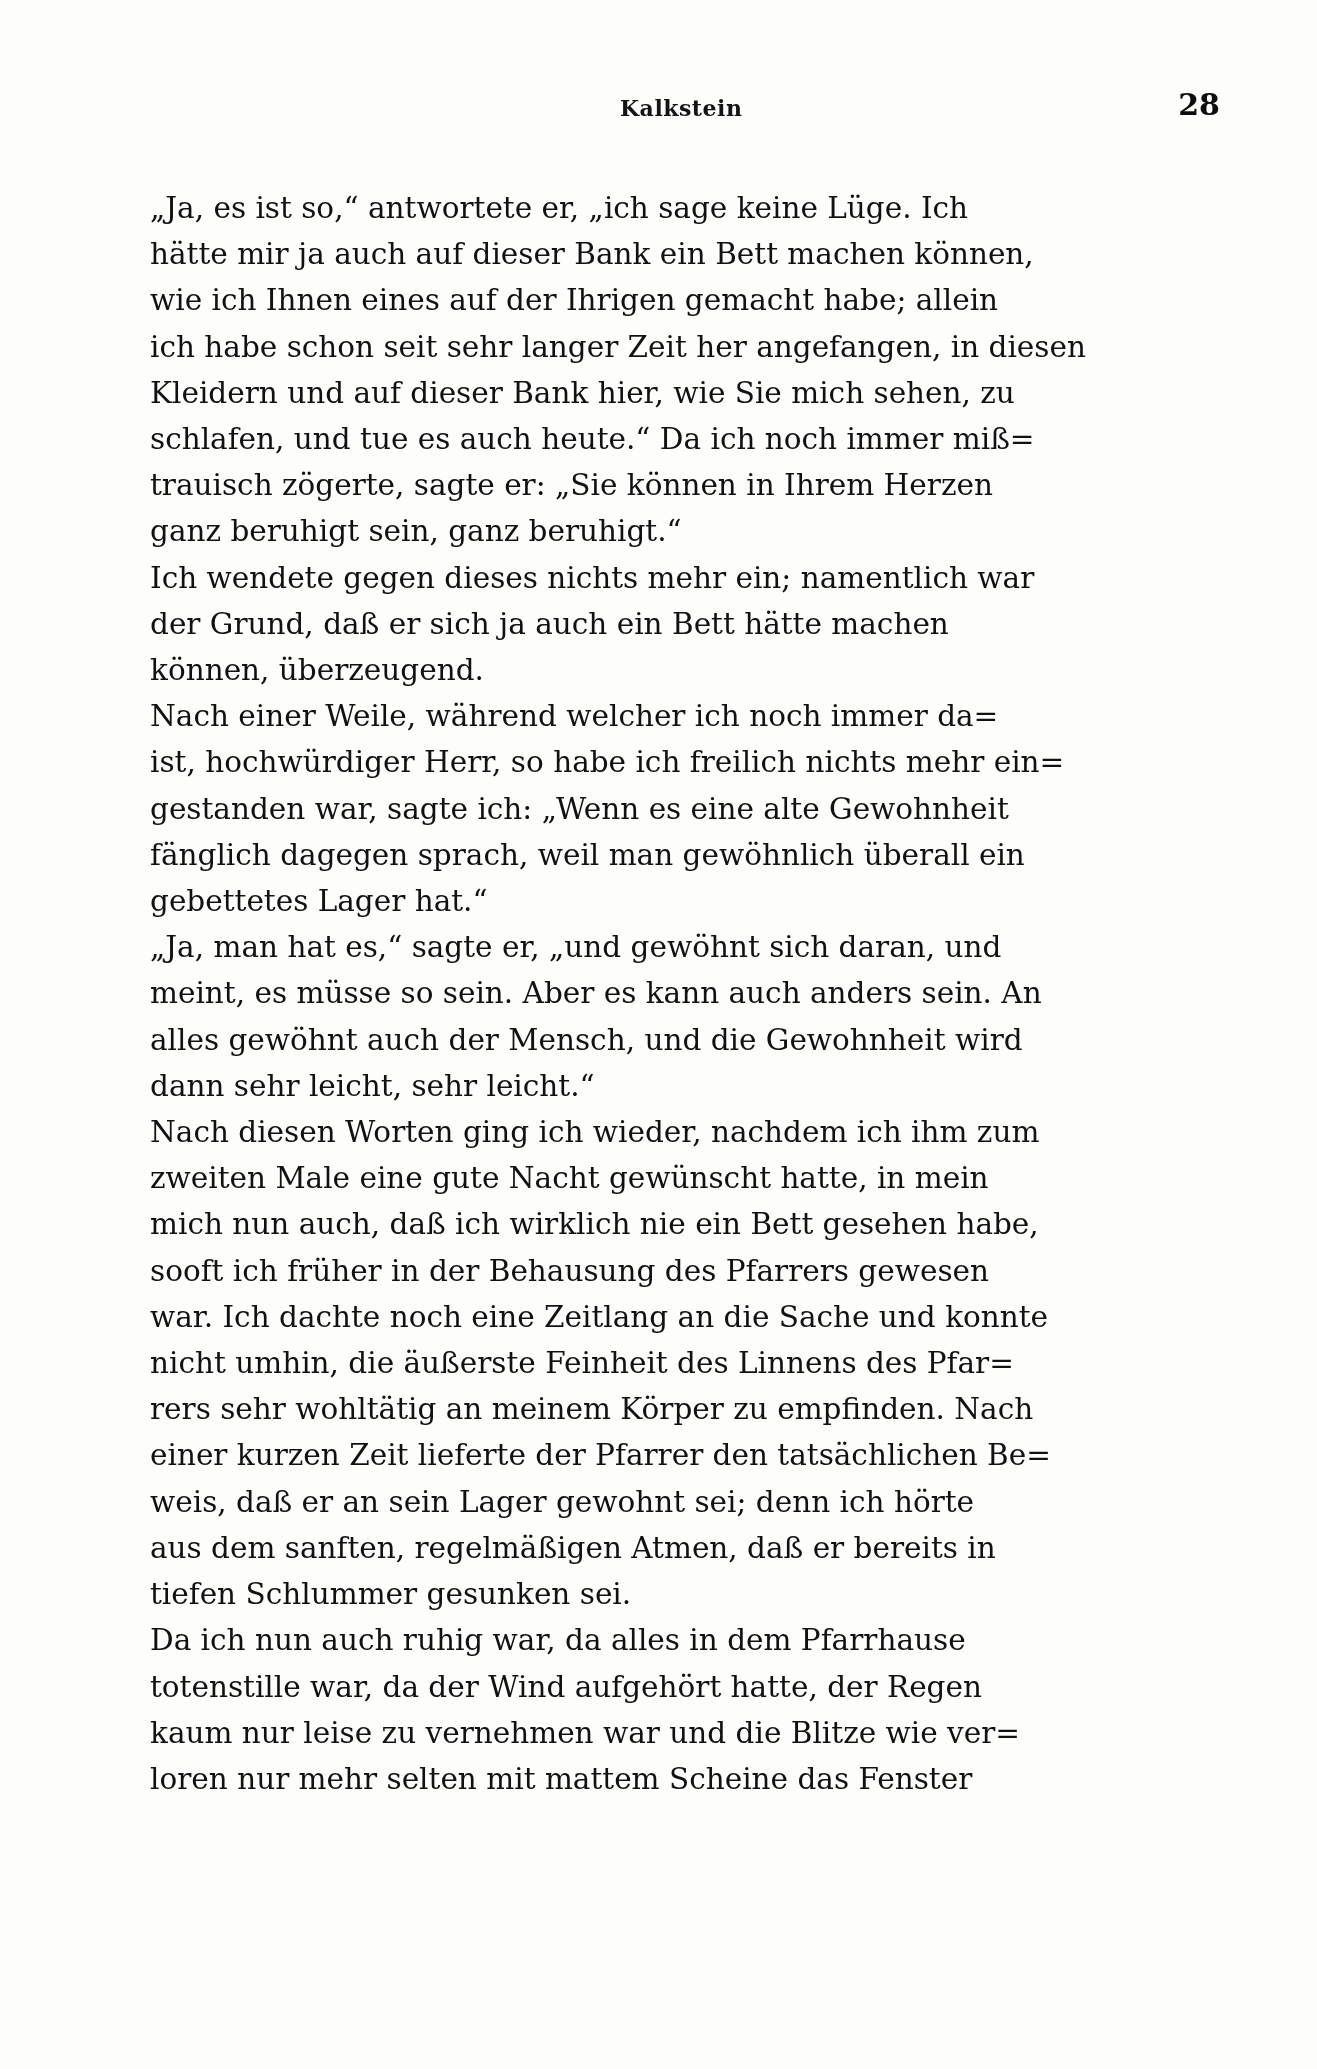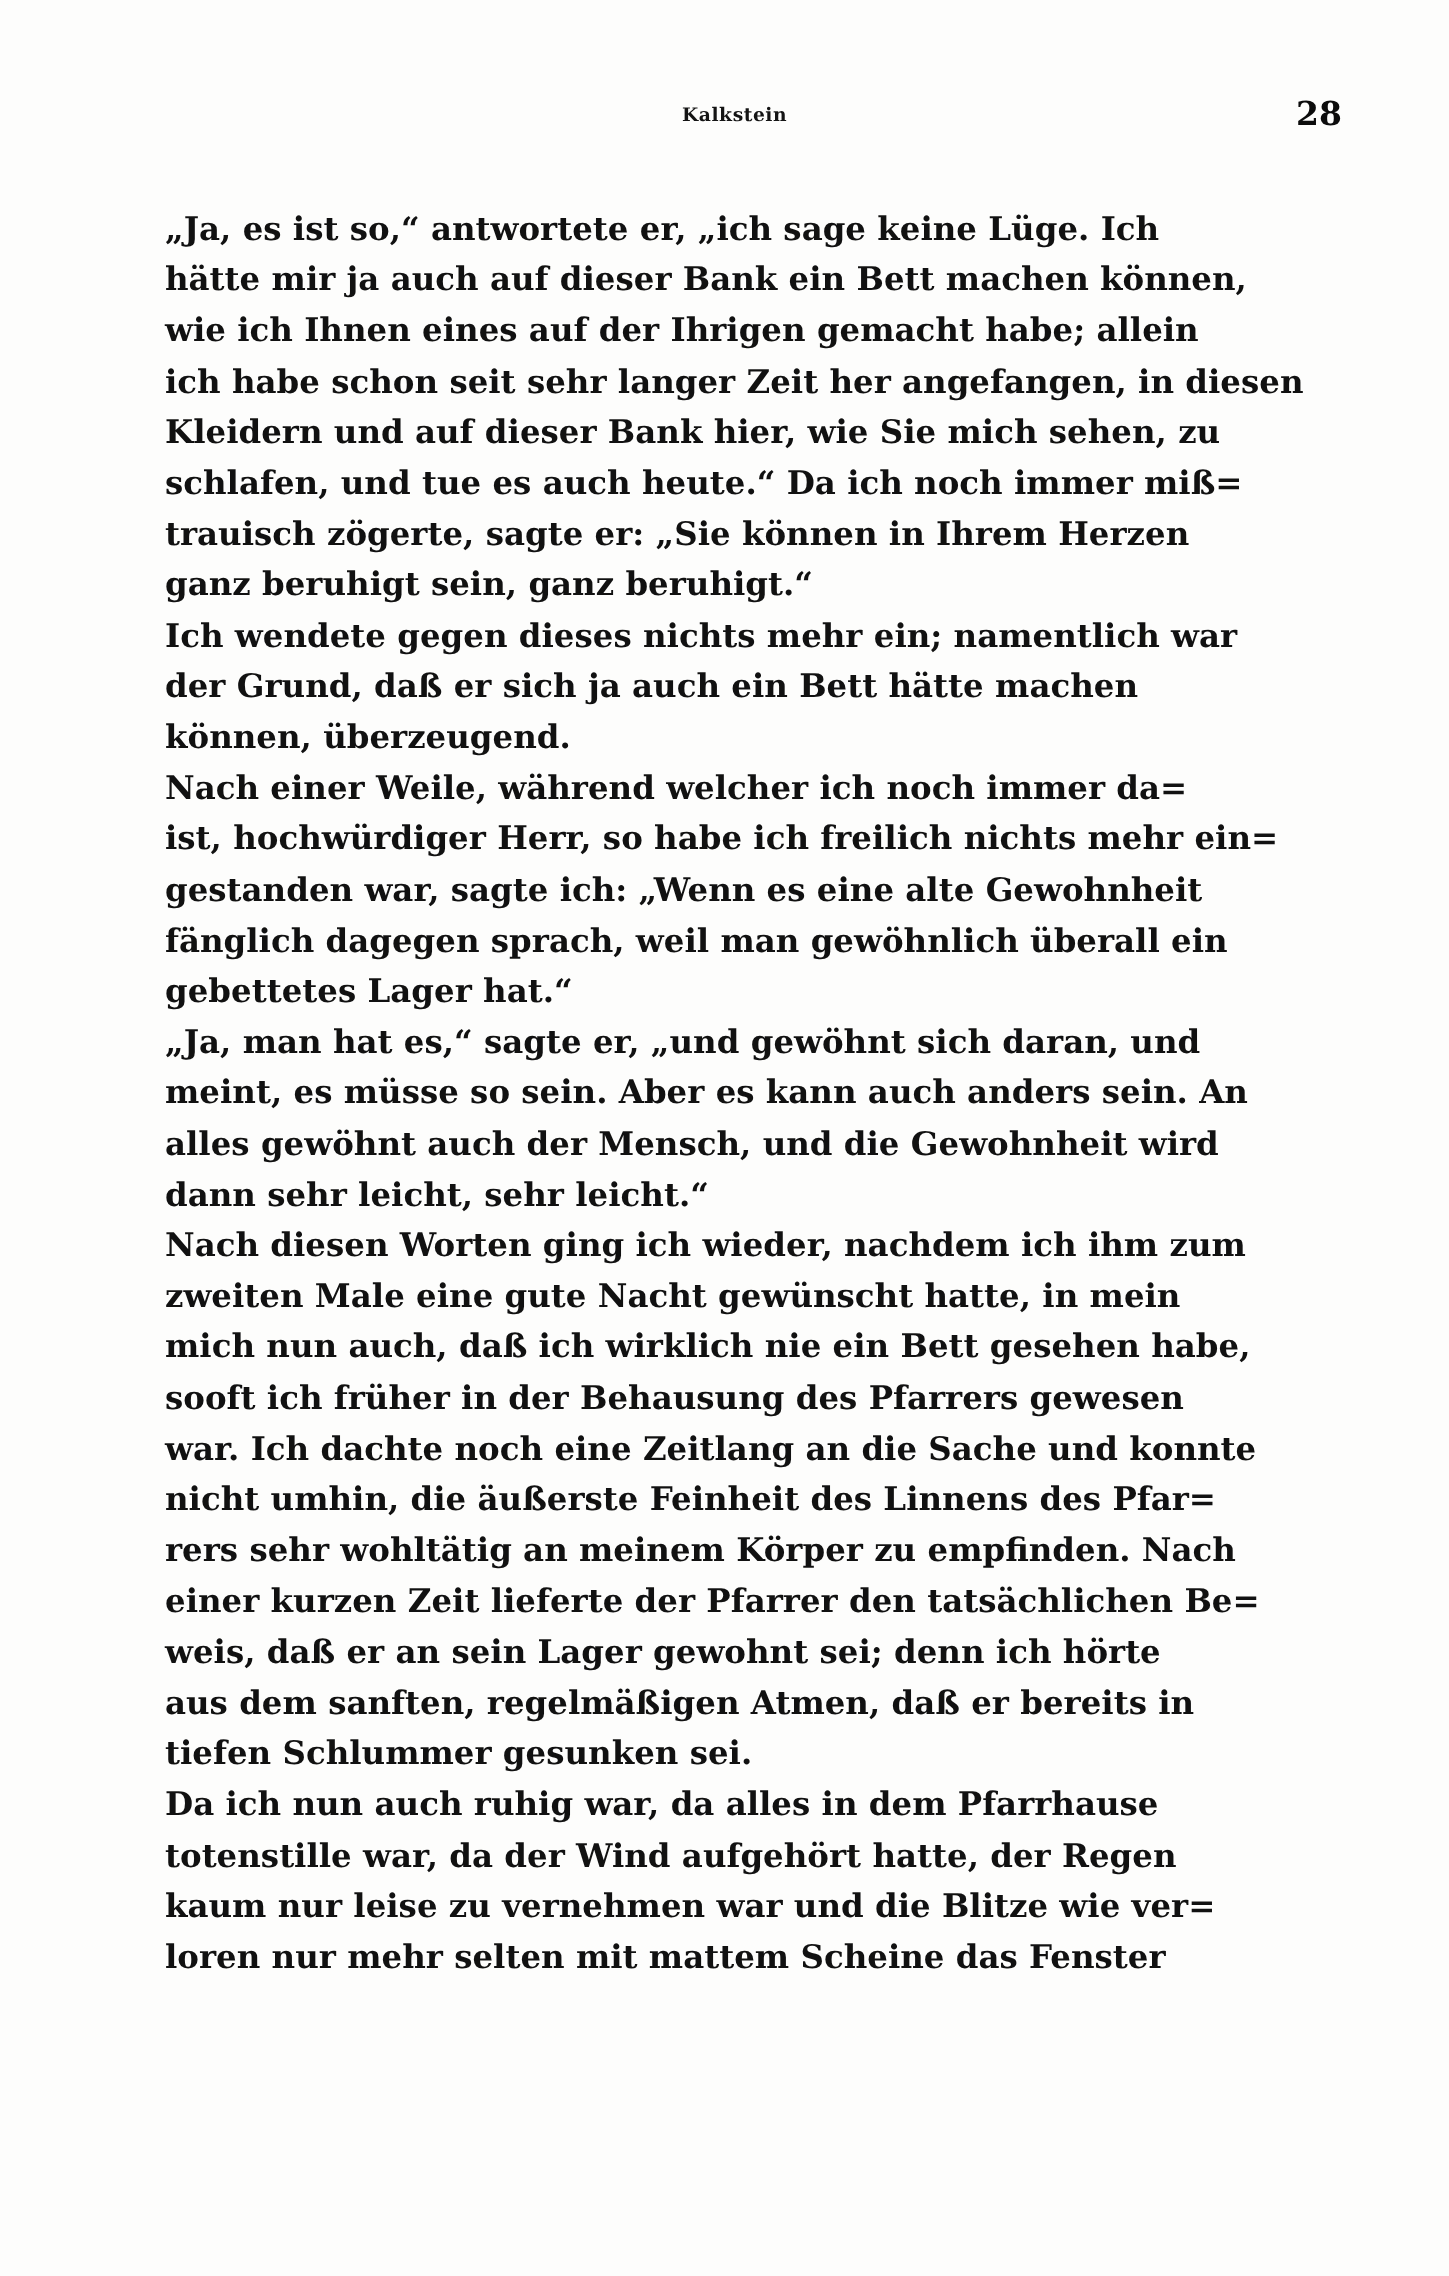--- a/index.html
+++ b/index.html
@@ -27,21 +27,21 @@
     left: 150px;
     top: 95px;
     width: 1070px;
     height: 40px;
   }
   .running-head {
     position: absolute;
     left: 470px;
     top: 0px;
     font-family: "DejaVu Serif", serif;
-    font-size: 17px;
+    font-size: 22px;
     font-weight: bold;
     letter-spacing: 0.5px;
     color: #141414;
     white-space: nowrap;
   }
   .folio {
     position: absolute;
     right: 0px;
     top: -8px;
     font-family: "DejaVu Serif", serif;
@@ -59,21 +59,20 @@
     line-height: 46.2px;
     color: #111111;
     text-align: justify;
     font-weight: 500;
   }
   .para {
     margin: 0;
     padding: 0;
     text-align: justify;
     text-justify: inter-word;
-    font-weight: bold;
   }
   .line {
     display: block;
     white-space: nowrap;
   }
 </style>
 </head>
 <body>
 
 <div class="page">

